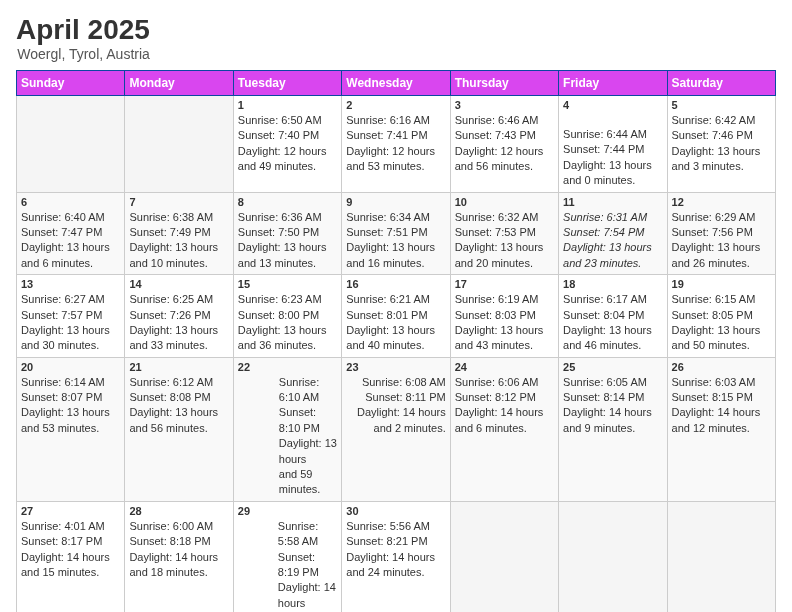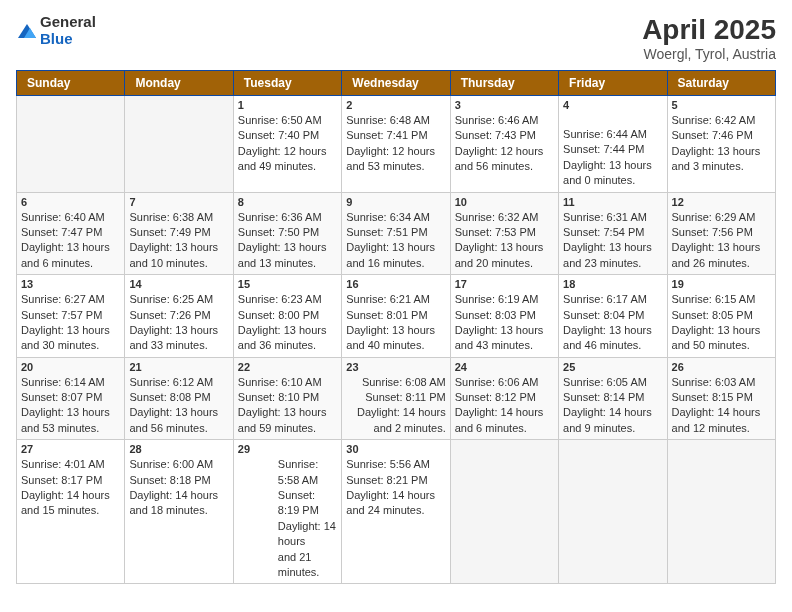--- a/index.html
+++ b/index.html
@@ -56,25 +56,25 @@
     .title-sub {
       font-size: 14px;
       color: #555;
     }
     table {
       width: 100%;
       border-collapse: collapse;
       table-layout: fixed;
     }
     thead th {
-      background-color: #a16207;
+      background-color: #d946ef;
       color: #fff;
       font-size: 12px;
       font-weight: bold;
-      padding: 5px 10px;
+      padding: 5px 4px;
       text-align: left;
       border: 1px solid #0d47a1;
     }
     tbody td {
       border: 1px solid #ccc;
       vertical-align: top;
       padding: 3px 4px;
       font-size: 9.5px;
       color: #333;
       height: 78px;
@@ -96,30 +96,20 @@
     }
     td.empty {
       background: #f5f5f5;
     }
   </style>
 </head>
 <body>
 
 <div class="page">
   <div class="header">
-    <div class="logo">
-      <svg class="logo-icon" viewBox="0 0 22 22" xmlns="http://www.w3.org/2000/svg">
-        <polygon points="2,18 11,4 20,18" fill="#1565c0"></polygon>
-        <polygon points="8,18 14,8 20,18" fill="#42a5f5"></polygon>
-      </svg>
-      <div class="logo-text">
-        <span class="logo-general">General</span>
-        <span class="logo-blue">Blue</span>
-      </div>
-    </div>
     <div class="title-block">
       <div class="title-main">April 2025</div>
       <div class="title-sub">Woergl, Tyrol, Austria</div>
     </div>
   </div>
 
   <table>
     <thead>
       <tr>
 
@@ -139,21 +129,21 @@
           <td class="empty"></td>
           <td>
             <span class="day-num">1</span>
             <div class="day-info" style="white-space: pre-line;">Sunrise: 6:50 AM
 Sunset: 7:40 PM
 Daylight: 12 hours
 and 49 minutes.</div>
           </td>
           <td>
             <span class="day-num">2</span>
-            <div class="day-info" style="white-space: pre-line;">Sunrise: 6:48 AM
+            <div class="day-info" style="white-space: pre-line;">Sunrise: 6:16 AM
 Sunset: 7:41 PM
 Daylight: 12 hours
 and 53 minutes.</div>
           </td>
           <td>
             <span class="day-num">3</span>
             <div class="day-info" style="white-space: pre-line;">Sunrise: 6:46 AM
 Sunset: 7:43 PM
 Daylight: 12 hours
 and 56 minutes.</div>
@@ -204,21 +194,21 @@
           </td>
           <td>
             <span class="day-num">10</span>
             <div class="day-info" style="white-space: pre-line;">Sunrise: 6:32 AM
 Sunset: 7:53 PM
 Daylight: 13 hours
 and 20 minutes.</div>
           </td>
           <td>
             <span class="day-num">11</span>
-            <div class="day-info" style="white-space: pre-line;">Sunrise: 6:31 AM
+            <div class="day-info" style="white-space: pre-line; font-style: italic;">Sunrise: 6:31 AM
 Sunset: 7:54 PM
 Daylight: 13 hours
 and 23 minutes.</div>
           </td>
           <td>
             <span class="day-num">12</span>
             <div class="day-info" style="white-space: pre-line;">Sunrise: 6:29 AM
 Sunset: 7:56 PM
 Daylight: 13 hours
 and 26 minutes.</div>
@@ -285,21 +275,21 @@
           </td>
           <td>
             <span class="day-num">21</span>
             <div class="day-info" style="white-space: pre-line;">Sunrise: 6:12 AM
 Sunset: 8:08 PM
 Daylight: 13 hours
 and 56 minutes.</div>
           </td>
           <td>
             <span class="day-num">22</span>
-            <div class="day-info" style="white-space: pre-line;">Sunrise: 6:10 AM
+            <div class="day-info" style="white-space: pre-line; margin-left: 41px;">Sunrise: 6:10 AM
 Sunset: 8:10 PM
 Daylight: 13 hours
 and 59 minutes.</div>
           </td>
           <td>
             <span class="day-num">23</span>
             <div class="day-info" style="white-space: pre-line; text-align: right;">Sunrise: 6:08 AM
 Sunset: 8:11 PM
 Daylight: 14 hours
 and 2 minutes.</div>

